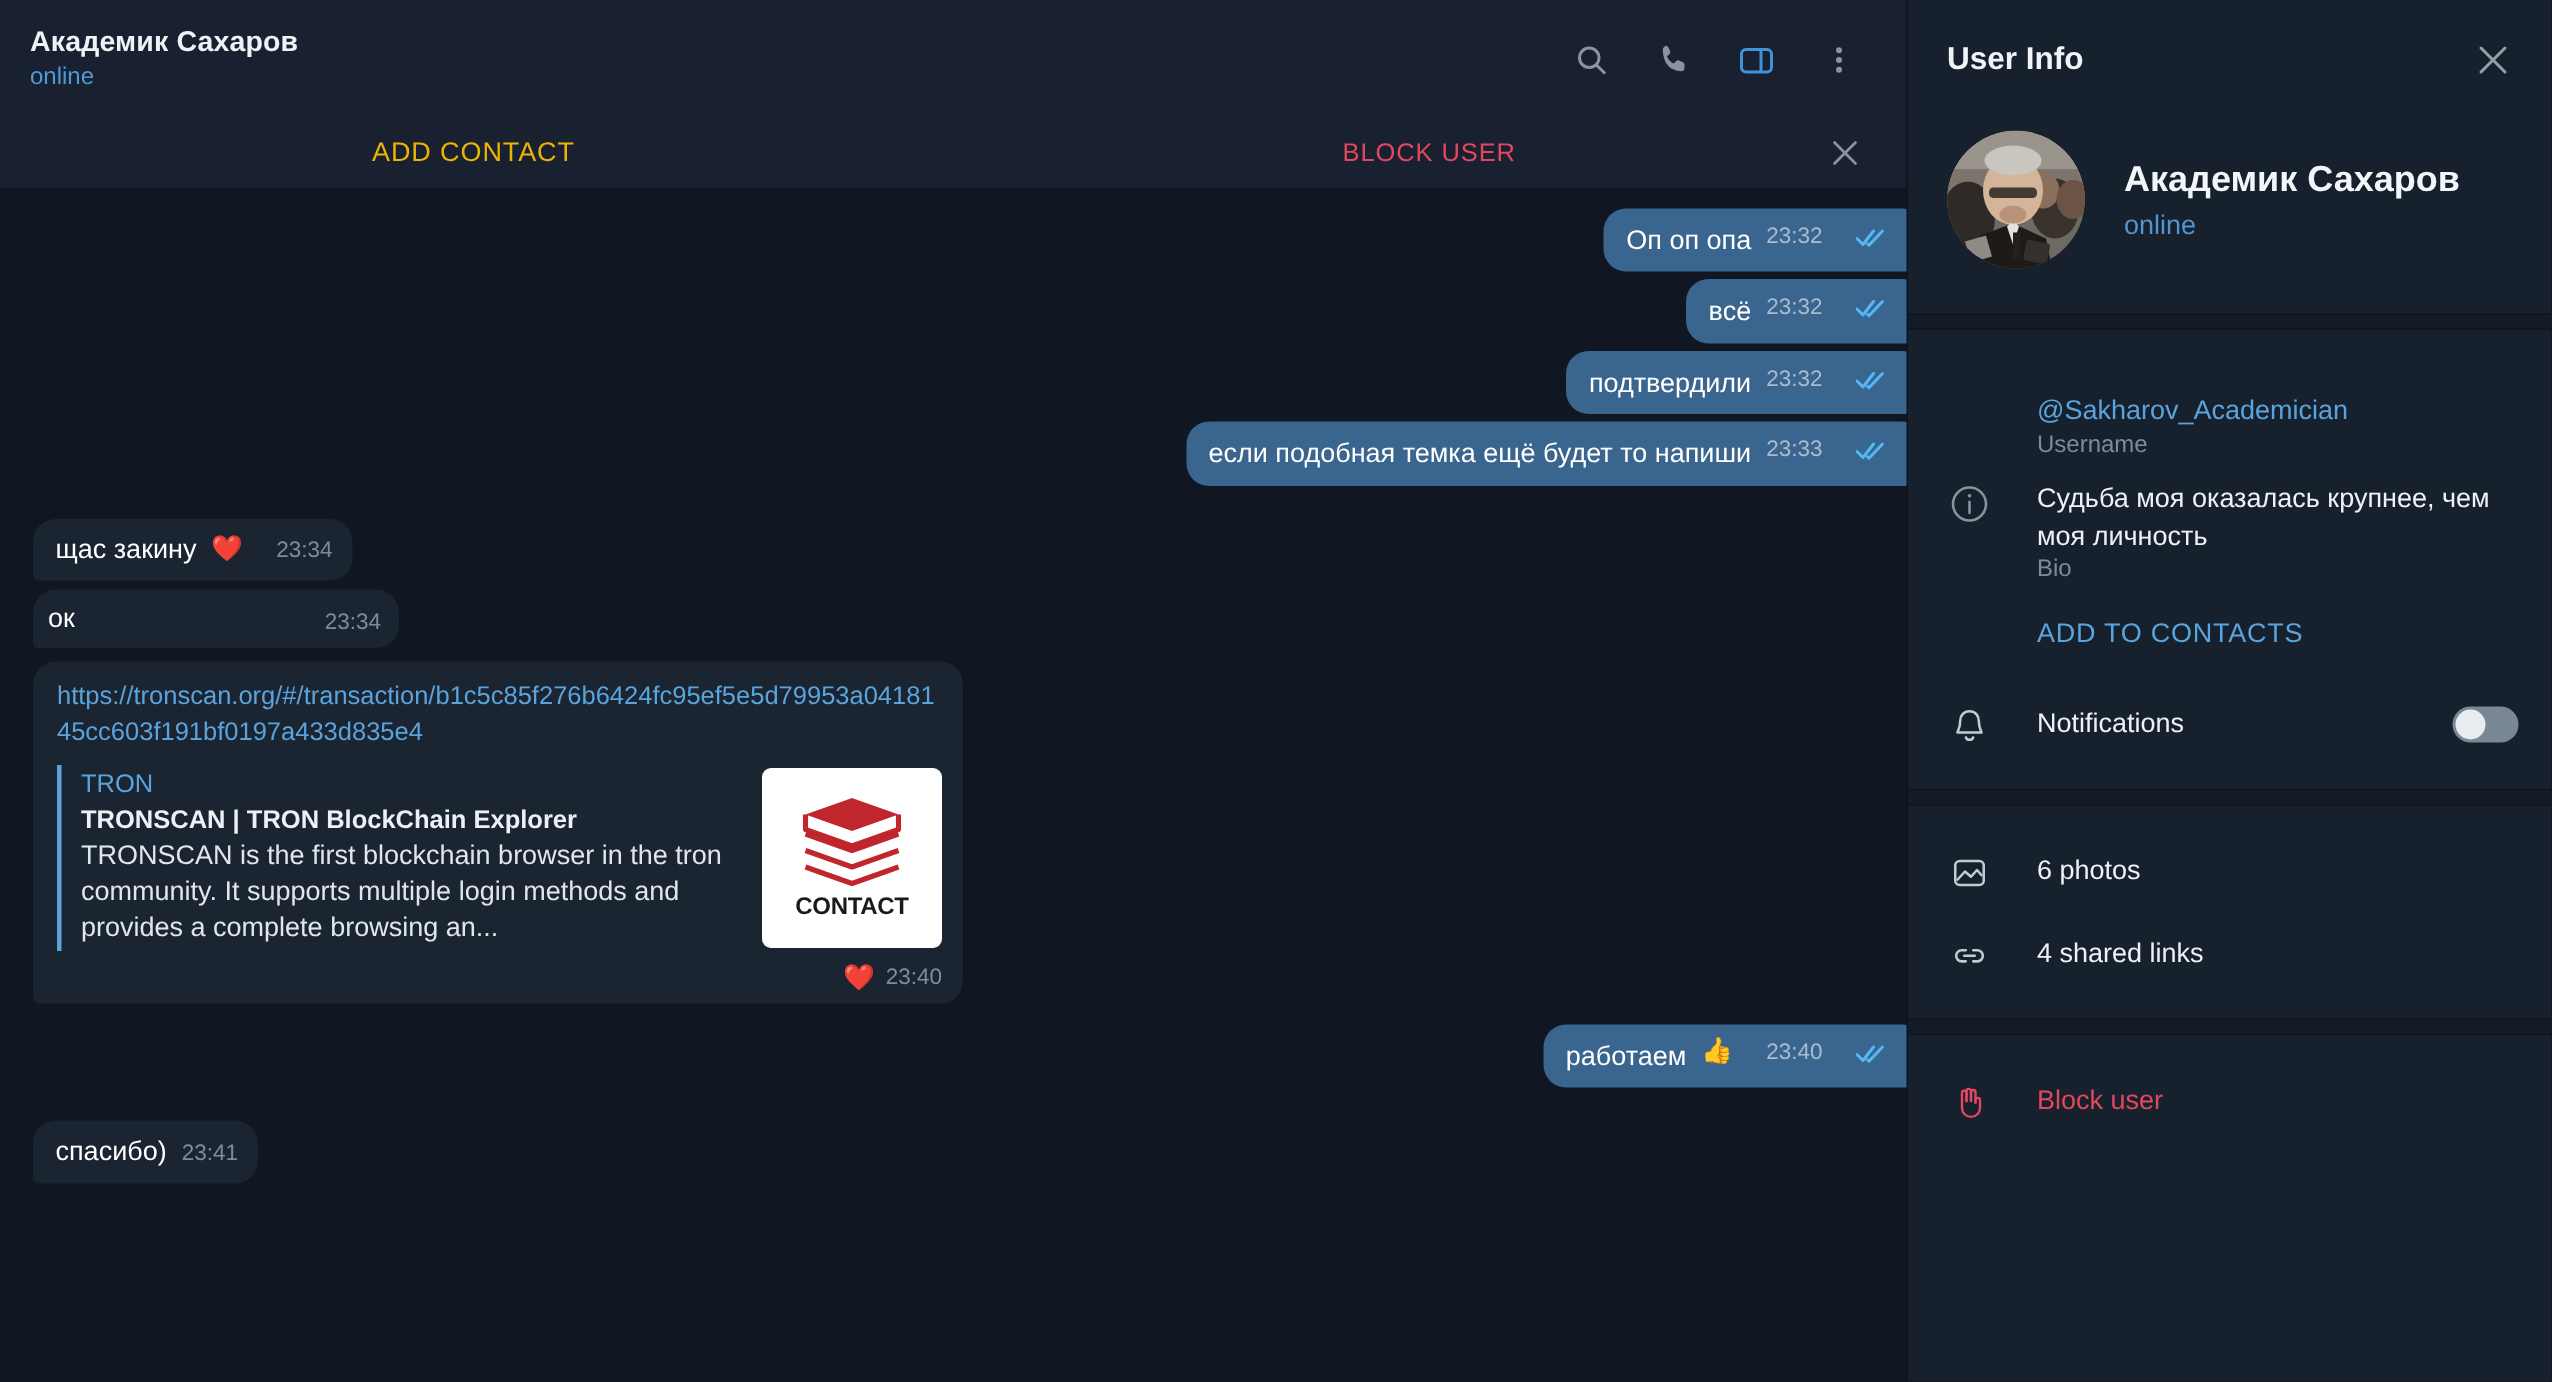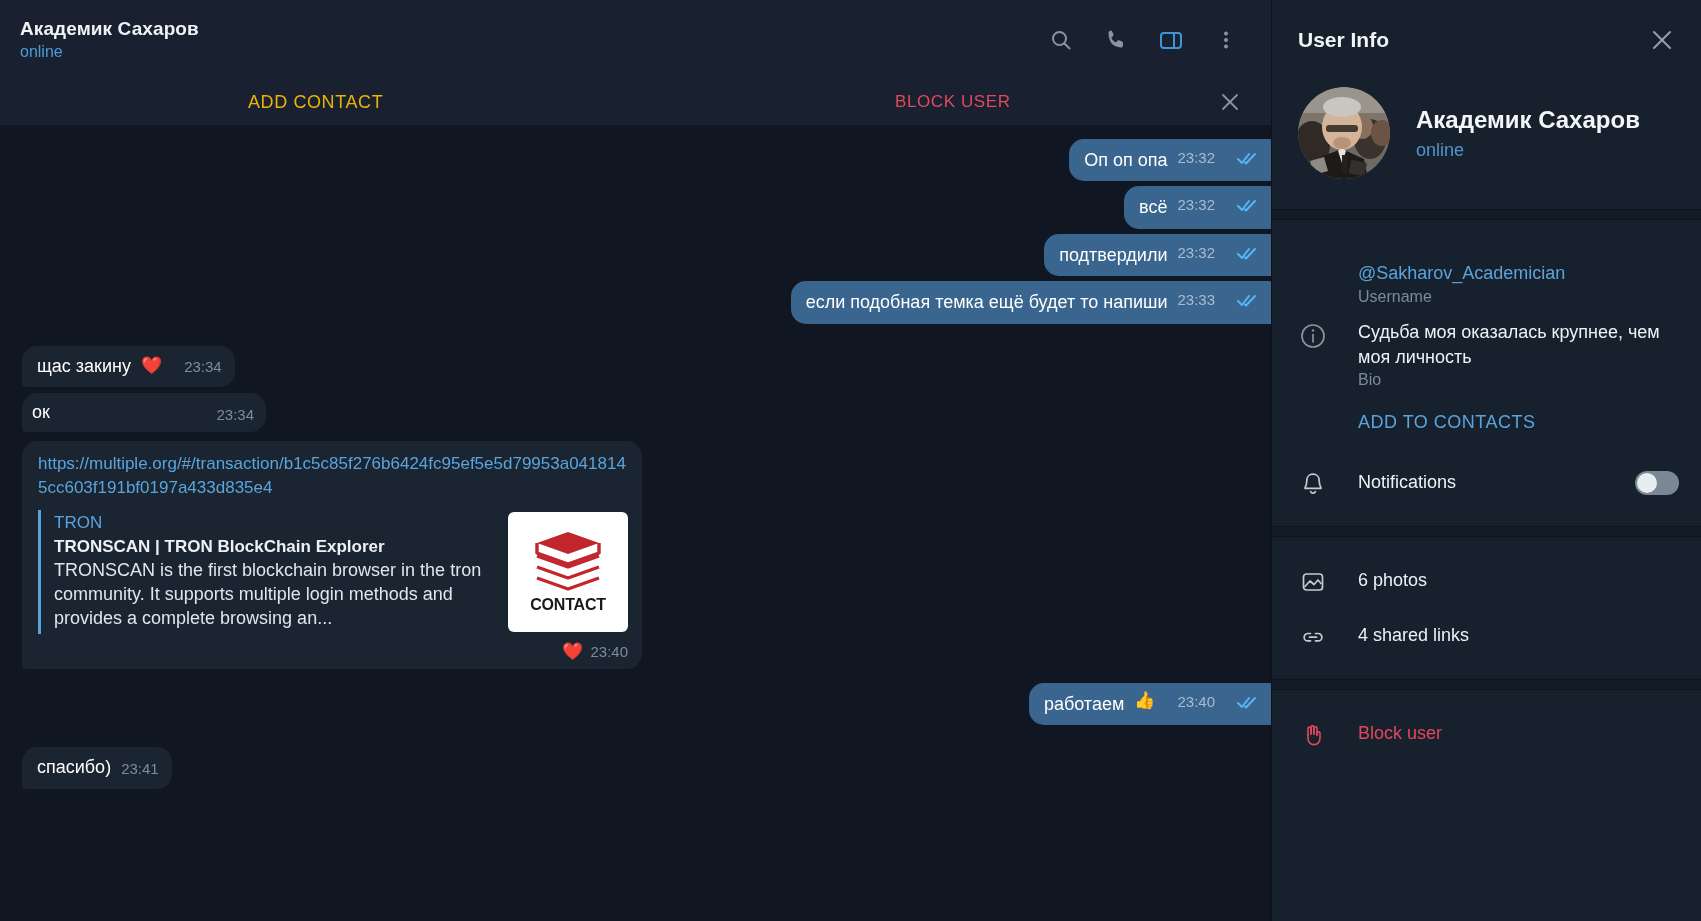--- a/index.html
+++ b/index.html
@@ -315,21 +315,21 @@
         <div class="bubble in reply-bubble">
           <div class="reply-line">
             <span class="btext">ок</span>
             <span class="time">23:34</span>
           </div>
         </div>
       </div>
 
       <div class="msg-row in" style="margin-top:9px;">
         <div class="bubble in link-bubble">
-          <div class="url-text">https://multiple.org/#/transaction/b1c5c85f276b6424fc95ef5e5d79953a0418145cc603f191bf0197a433d835e4</div>
+          <div class="url-text">https://tronscan.org/#/transaction/b1c5c85f276b6424fc95ef5e5d79953a0418145cc603f191bf0197a433d835e4</div>
           <div class="preview">
             <div class="prev-body">
               <div class="prev-site">TRON</div>
               <div class="prev-title">TRONSCAN | TRON BlockChain Explorer</div>
               <div class="prev-desc">TRONSCAN is the first blockchain browser in the tron community. It supports multiple login methods and provides a complete browsing an...</div>
             </div>
             <div class="prev-thumb">
               <svg width="74" height="66" viewBox="0 0 74 66">
                 <g fill="none" stroke="#c0262b" stroke-width="3.4" stroke-linejoin="round">
                   <path d="M37 5 L68 16 L37 27 L6 16 Z" fill="#c0262b" stroke="none"></path>

